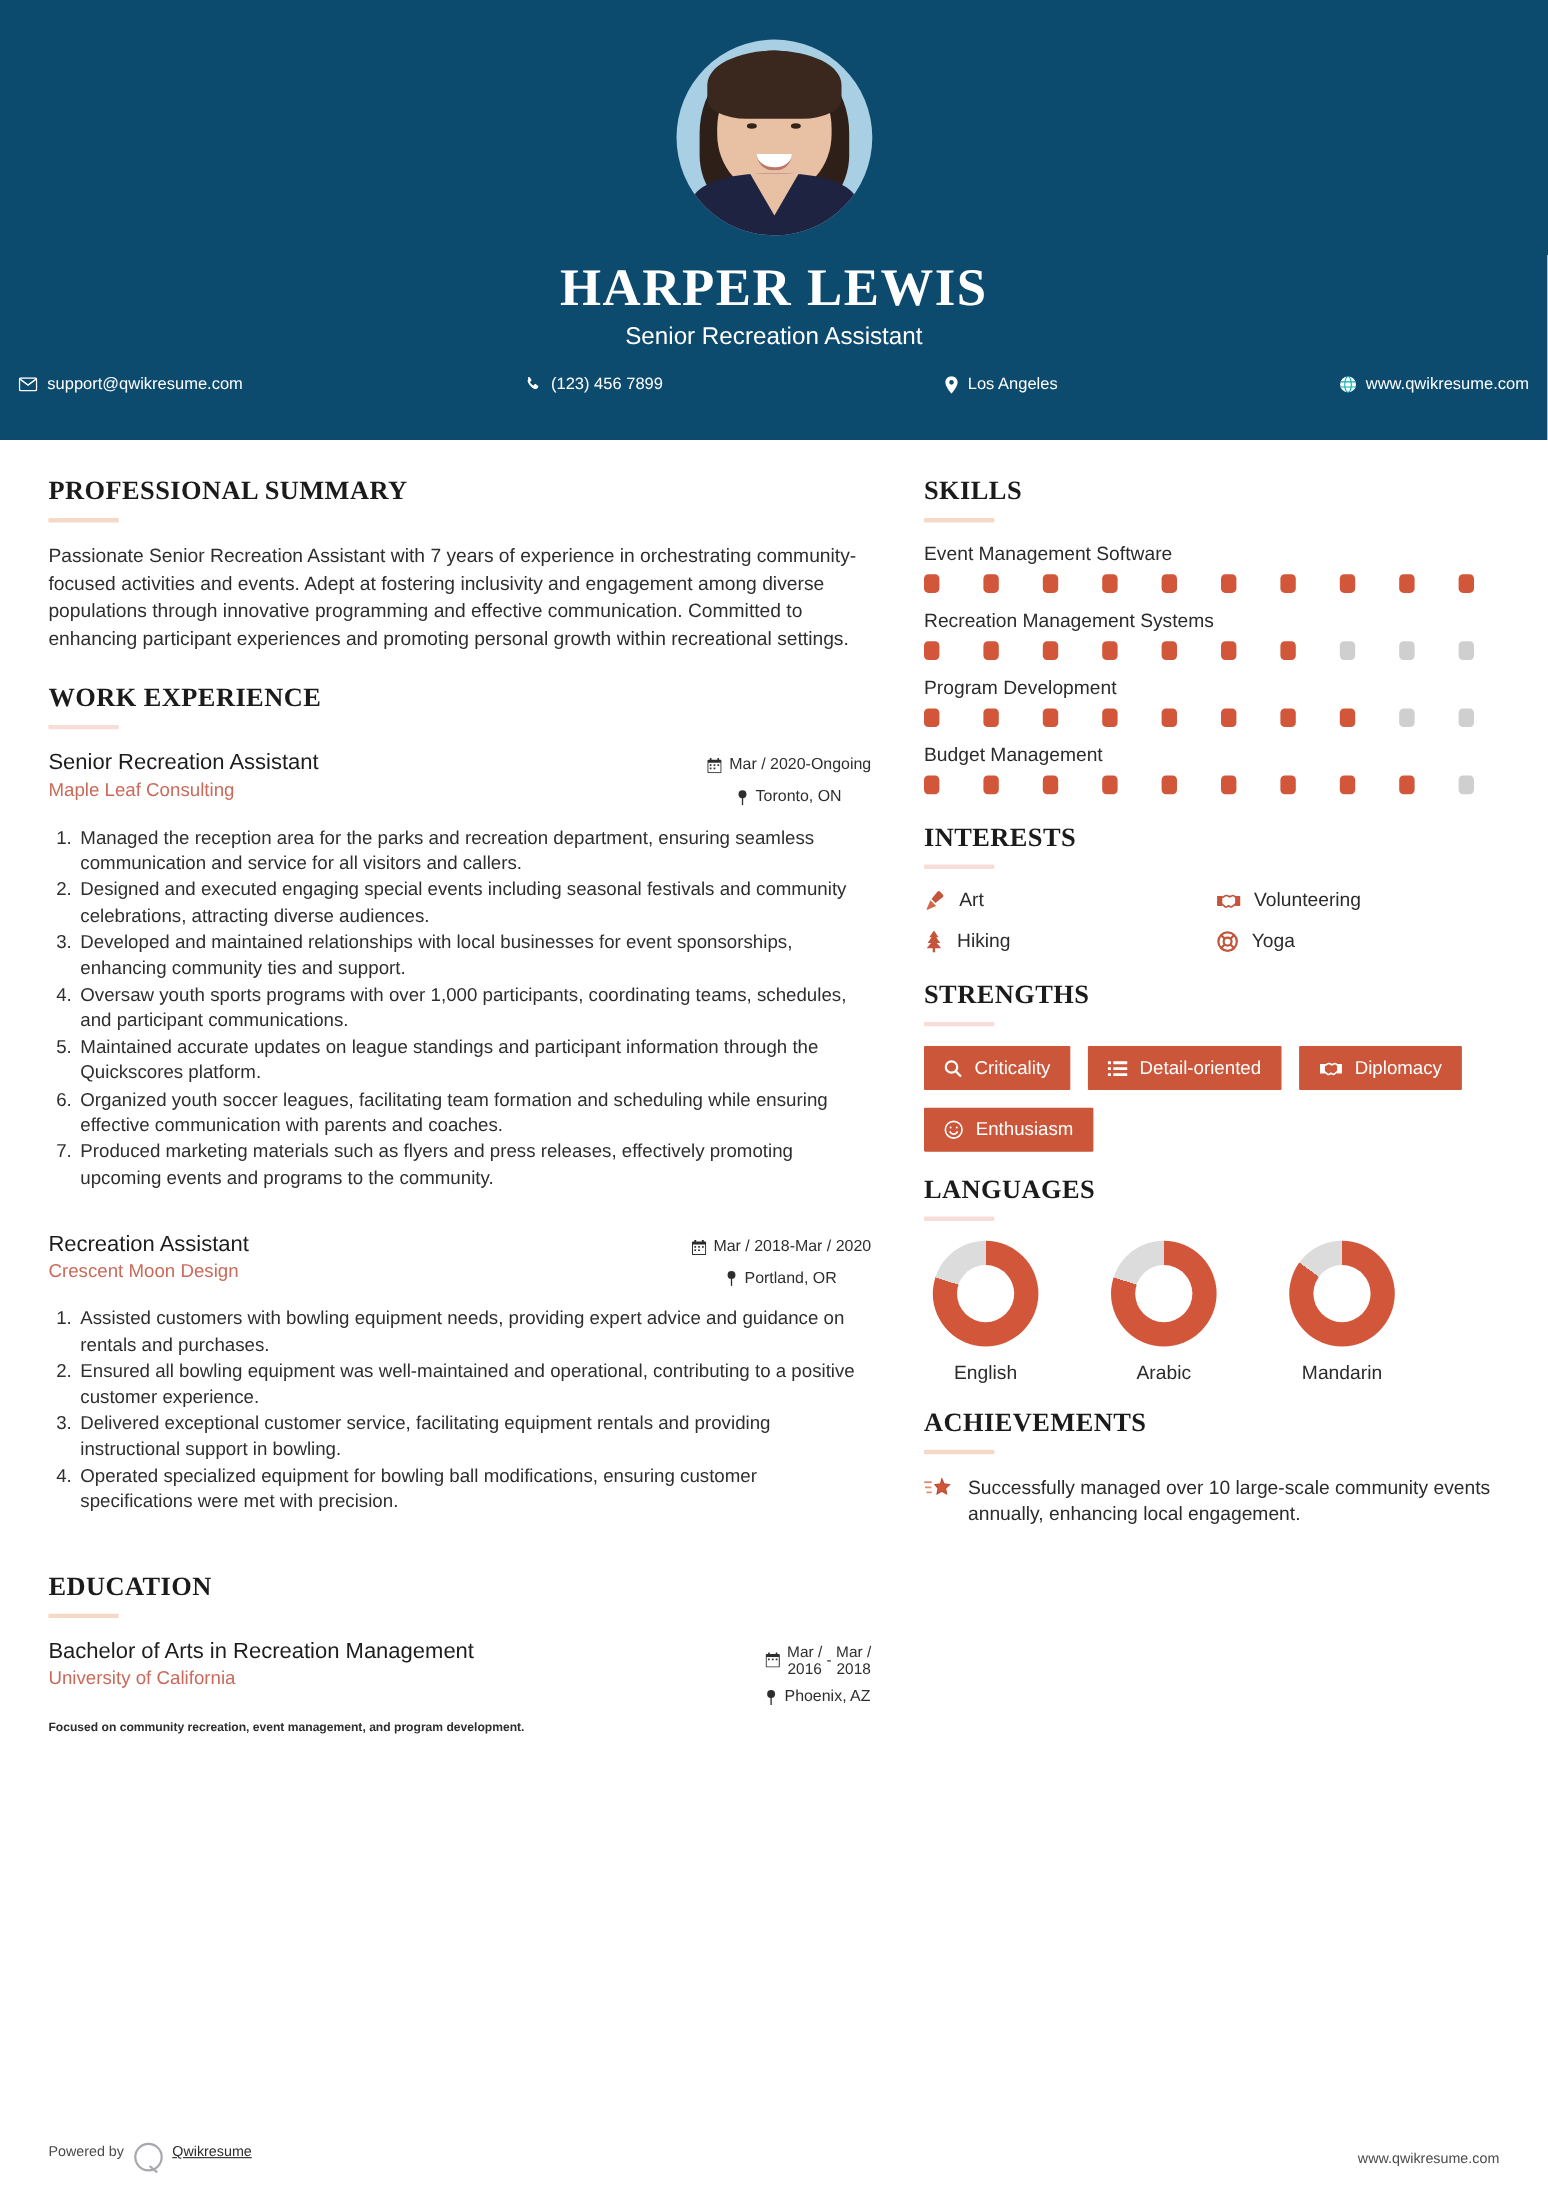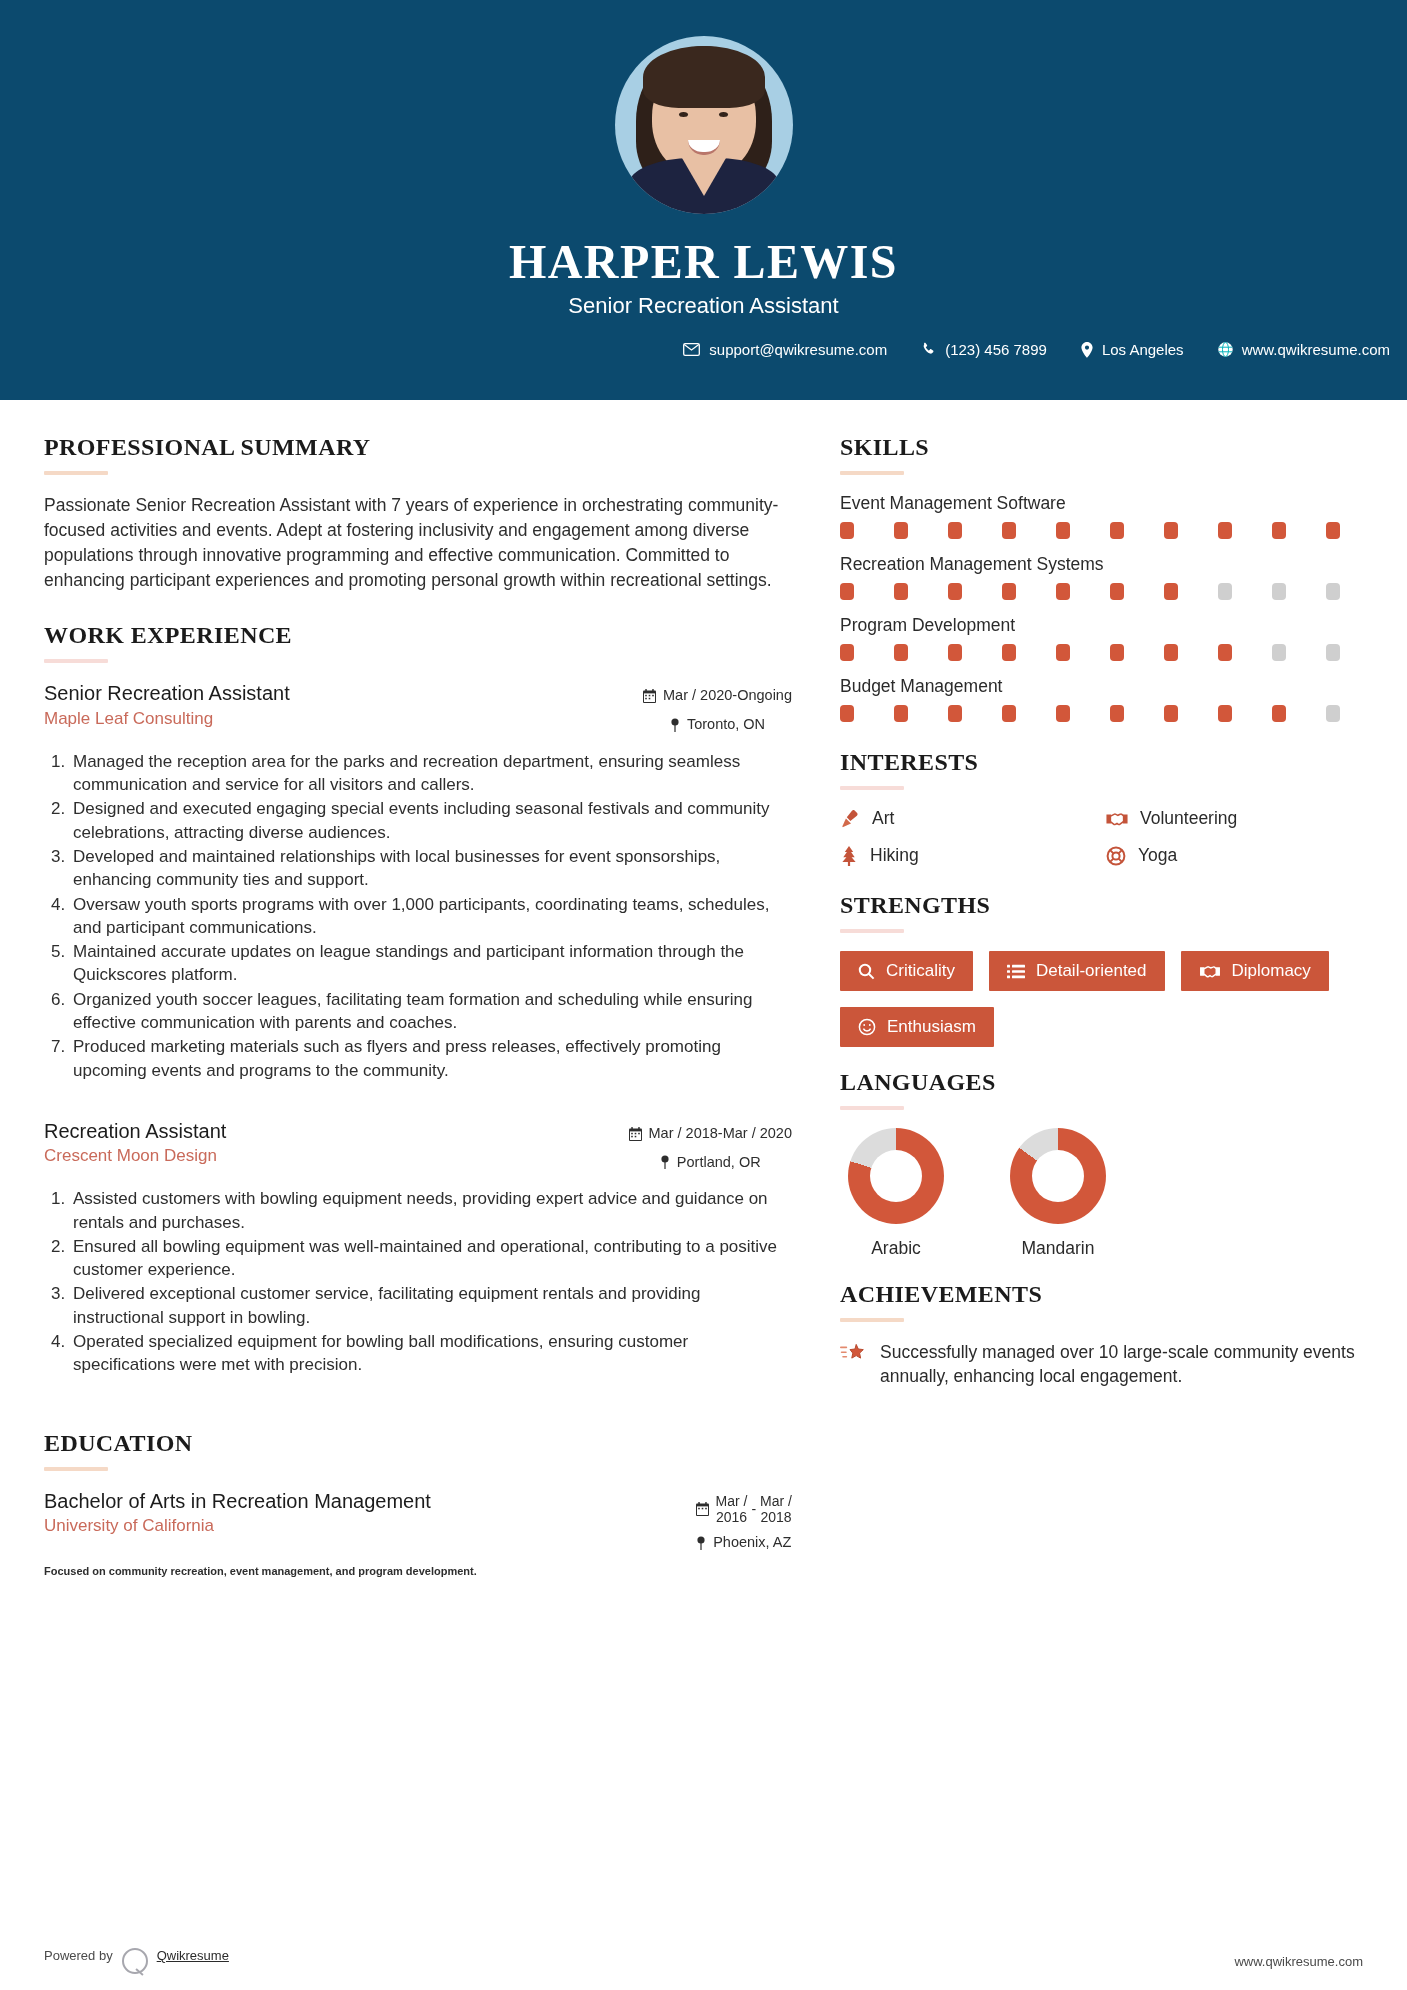--- a/index.html
+++ b/index.html
@@ -133,21 +133,21 @@
   .role {
     font-size: 22px;
     color: #ffffff;
     margin-top: 4px;
     font-weight: 400;
   }
 
   .contact-row {
     margin-top: 22px;
     display: flex;
-    justify-content: flex-end;
+    justify-content: space-between;
     align-items: center;
     gap: 0;
     font-size: 15px;
     color: #ffffff;
   }
   .contact-item {
     display: flex;
     align-items: center;
     gap: 9px;
     padding: 0 17px;
@@ -792,20 +792,24 @@
 
       <div class="spacer-md"></div>
 
       <div>
         <div class="sec-title">LANGUAGES</div>
         <div class="sec-rule pink"></div>
 
         <div class="langs">
           <div class="lang">
             <div class="donut" style="background: conic-gradient(rgb(210, 87, 58) 0deg, rgb(210, 87, 58) 288deg, rgb(220, 220, 220) 288deg, rgb(220, 220, 220) 360deg);"></div>
+            <div class="lang-name">English</div>
+          </div>
+          <div class="lang">
+            <div class="donut" style="background: conic-gradient(rgb(210, 87, 58) 0deg, rgb(210, 87, 58) 288deg, rgb(220, 220, 220) 288deg, rgb(220, 220, 220) 360deg);"></div>
             <div class="lang-name">Arabic</div>
           </div>
           <div class="lang">
             <div class="donut" style="background: conic-gradient(rgb(210, 87, 58) 0deg, rgb(210, 87, 58) 306deg, rgb(220, 220, 220) 306deg, rgb(220, 220, 220) 360deg);"></div>
             <div class="lang-name">Mandarin</div>
           </div>
         </div>
       </div>
 
       <div class="spacer-md"></div>

